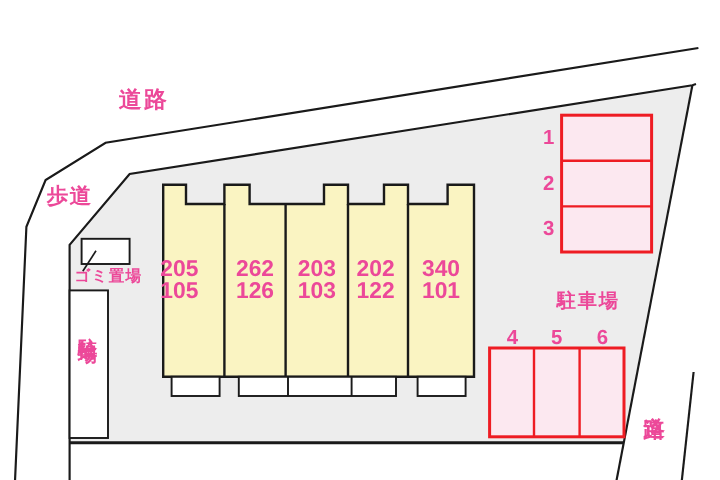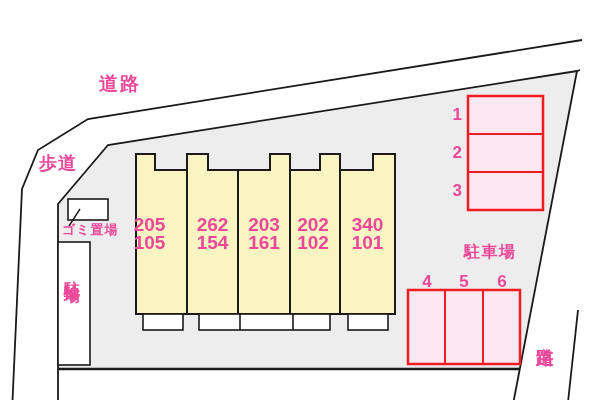--- a/index.html
+++ b/index.html
@@ -81,29 +81,29 @@
   <div class="lbl lbl-bicycle">駐輪場</div>
   <div class="lbl lbl-parking">駐車場</div>
   <div class="lbl lbl-road-right">道路</div>
 
   <div class="unit-label" style="left:124px;width:51px;">
     <span>205</span>
     <span>105</span>
   </div>
   <div class="unit-label" style="left:187px;width:51px;">
     <span>262</span>
-    <span>154</span>
+    <span>126</span>
   </div>
   <div class="unit-label" style="left:238px;width:52px;">
     <span>203</span>
-    <span>161</span>
+    <span>103</span>
   </div>
   <div class="unit-label" style="left:288px;width:50px;">
     <span>202</span>
-    <span>102</span>
+    <span>122</span>
   </div>
   <div class="unit-label" style="left:340px;width:55px;">
     <span>340</span>
     <span>101</span>
   </div>
 
   <div class="spot-num spot-v" style="top:78px;">1</div>
   <div class="spot-num spot-v" style="top:116px;">2</div>
   <div class="spot-num spot-v" style="top:154px;">3</div>
 

